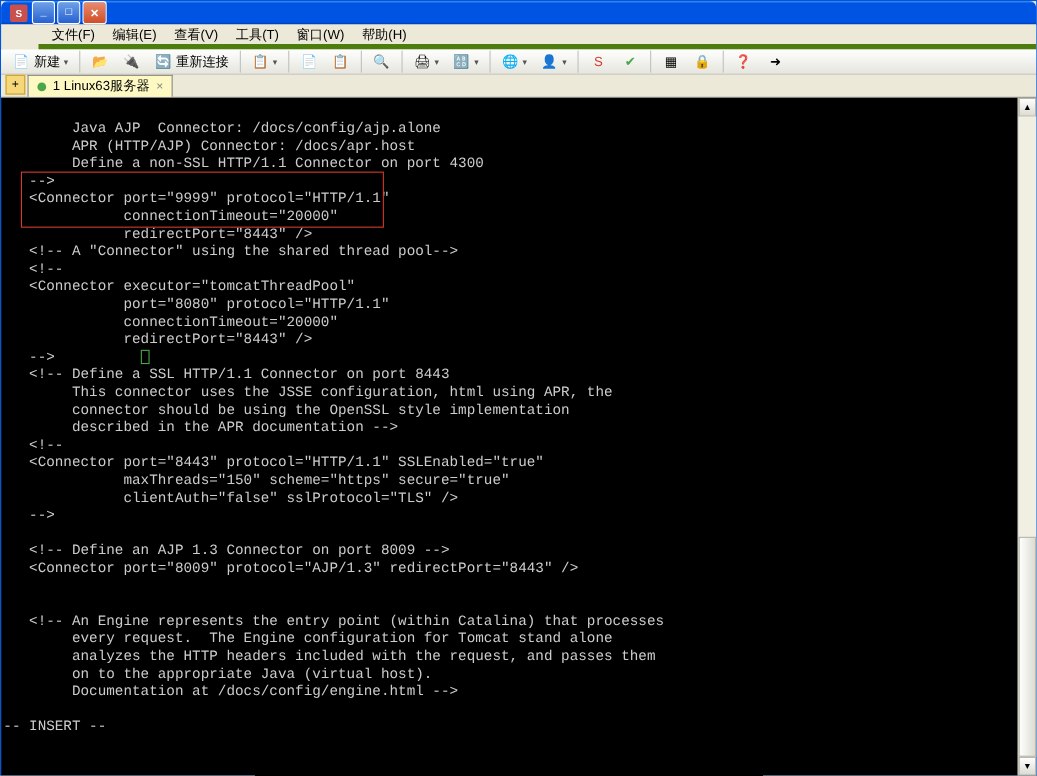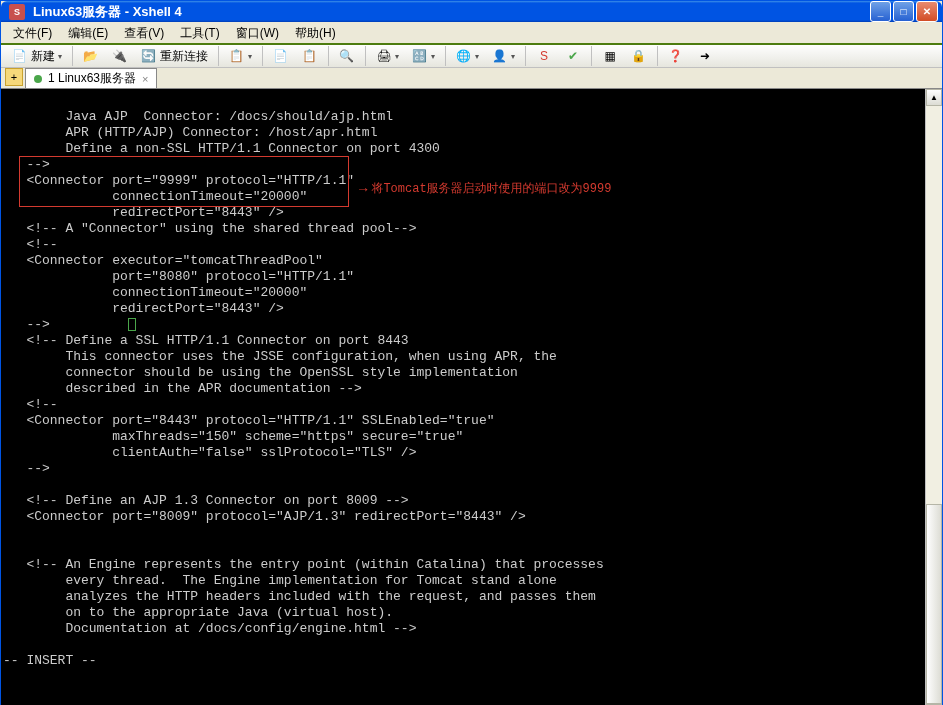--- a/index.html
+++ b/index.html
@@ -6,52 +6,51 @@
 body { font-family: Tahoma, "Microsoft YaHei", sans-serif; font-size: 12px; background: #ece9d8; overflow: hidden; }
 .window { width: 943px; height: 705px; border: 1px solid #0054e3; background: #ece9d8; display: flex; flex-direction: column; }
 .titlebar { height: 28px; background: linear-gradient(to bottom, #3c8fe8 0%, #0054e3 10%, #0054e3 90%, #003db5 100%); display: flex; align-items: center; padding: 0 4px; color: white; border-radius: 6px 6px 0 0; }
 .titlebar-icon { width: 16px; height: 16px; margin: 0 4px; background: #c8504e; border-radius: 2px; display: flex; align-items: center; justify-content: center; font-size: 9px; color: white; font-weight: bold; }
 .titlebar-text { font-weight: bold; flex: 1; margin-left: 4px; font-size: 13px; }
 .win-buttons { display: flex; gap: 2px; }
 .win-btn { width: 21px; height: 21px; border: 1px solid #fff; border-radius: 3px; display: flex; align-items: center; justify-content: center; font-size: 10px; color: white; font-family: Arial; font-weight: bold; cursor: pointer; }
 .win-min { background: linear-gradient(#6fa1e6, #2661d2); }
 .win-max { background: linear-gradient(#6fa1e6, #2661d2); }
 .win-close { background: linear-gradient(#e88b6f, #d24d26); width: 22px; }
-.menubar { height: 22px; background: #ece9d8; border-bottom: 2px solid #4d7c0f; display: flex; align-items: center; padding: 0 6px; gap: 4px; margin-top: 1px; }
+.menubar { height: 22px; background: #ece9d8; border-bottom: 5px solid #4d7c0f; display: flex; align-items: center; padding: 0 6px; gap: 4px; margin-top: 1px; margin-left: 34px; }
 .menu-item { padding: 2px 6px; cursor: pointer; }
 .toolbar { height: 28px; background: linear-gradient(#fefefe, #e6e6de); border-bottom: 1px solid #c0c0c0; display: flex; align-items: center; padding: 0 6px; gap: 3px; }
 .tb-btn { height: 22px; padding: 0 4px; display: flex; align-items: center; gap: 3px; border: 1px solid transparent; cursor: pointer; font-size: 12px; }
 .tb-sep { width: 1px; height: 20px; background: #c0c0c0; margin: 0 2px; }
 .tb-icon { width: 16px; height: 16px; display: inline-flex; align-items: center; justify-content: center; font-size: 12px; }
 .tb-arrow { font-size: 8px; color: #555; }
 .tabbar { height: 25px; background: #ece9d8; display: flex; align-items: flex-end; padding: 0 4px; gap: 2px; border-bottom: 1px solid #888; }
 .add-tab { width: 18px; height: 18px; background: #f6d87a; border: 1px solid #c9a22e; display: flex; align-items: center; justify-content: center; font-size: 11px; cursor: pointer; margin-bottom: 2px; }
 .tab { height: 20px; background: #f5f5f0; border: 1px solid #888; border-bottom: none; padding: 0 8px; display: flex; align-items: center; gap: 6px; cursor: pointer; font-size: 12px; }
-.tab.active { background: #ffffff; }
+.tab.active { background: #fef9c3; }
 .tab-dot { width: 8px; height: 8px; background: #4aa64a; border-radius: 50%; }
 .tab-close { font-size: 11px; color: #888; cursor: pointer; }
 .terminal { flex: 1; background: #000; color: #ccc; font-family: "NSimSun","SimSun","Courier New", monospace; font-size: 13px; padding: 4px 2px; overflow: hidden; position: relative; line-height: 16px; white-space: pre; }
 .term-line { white-space: pre; }
 .red-box { position: absolute; border: 1px solid #d43a2f; pointer-events: none; }
 .red-arrow { position: absolute; color: #d43a2f; font-size: 12px; white-space: nowrap; }
 .red-arrow::before { content: "→"; margin-right: 4px; font-size: 14px; }
 .green-box { display: inline-block; width: 8px; height: 13px; border: 1px solid #4aa64a; vertical-align: middle; }
 .scrollbar { width: 17px; background: #ece9d8; border-left: 1px solid #c0c0c0; display: flex; flex-direction: column; }
 .scroll-btn { height: 17px; background: linear-gradient(#fefefe,#dcdcd4); border: 1px solid #b5b5a7; display: flex; align-items: center; justify-content: center; font-size: 8px; cursor: pointer; }
 .scroll-track { flex: 1; background: #f1efe2; position: relative; }
 .scroll-thumb { position: absolute; left: 0; right: 0; height: 200px; bottom: 0; background: linear-gradient(90deg,#fefefe,#dcdcd4); border: 1px solid #b5b5a7; }
 .content-area { flex: 1; display: flex; }
 </style>
 </head>
 <body>
 
 <div class="window">
   <div class="titlebar">
     <span class="titlebar-icon">S</span>
-    <span class="titlebar-text">Linux63服务器 - Xshell 4</span>
     <div class="win-buttons">
       <div class="win-btn win-min">_</div>
       <div class="win-btn win-max">□</div>
       <div class="win-btn win-close">✕</div>
     </div>
   </div>
 
   <div class="menubar">
     <span class="menu-item">文件(F)</span>
     <span class="menu-item">编辑(E)</span>
@@ -139,57 +138,56 @@
     <div class="add-tab">+</div>
     <div class="tab active">
       <span class="tab-dot"></span>
       <span>1 Linux63服务器</span>
       <span class="tab-close">×</span>
     </div>
   </div>
 
   <div class="content-area">
     <div class="terminal">
-<span class="term-line">        Java AJP  Connector: /docs/should/ajp.html</span>
-<span class="term-line">        APR (HTTP/AJP) Connector: /host/apr.html</span>
+<span class="term-line">        Java AJP  Connector: /docs/config/ajp.alone</span>
+<span class="term-line">        APR (HTTP/AJP) Connector: /docs/apr.host</span>
 <span class="term-line">        Define a non-SSL HTTP/1.1 Connector on port 4300</span>
 <span class="term-line">   --&gt;</span>
 <span class="term-line">   &lt;Connector port="9999" protocol="HTTP/1.1"</span>
 <span class="term-line">              connectionTimeout="20000"</span>
 <span class="term-line">              redirectPort="8443" /&gt;</span>
 <span class="term-line">   &lt;!-- A "Connector" using the shared thread pool--&gt;</span>
 <span class="term-line">   &lt;!--</span>
 <span class="term-line">   &lt;Connector executor="tomcatThreadPool"</span>
 <span class="term-line">              port="8080" protocol="HTTP/1.1"</span>
 <span class="term-line">              connectionTimeout="20000"</span>
 <span class="term-line">              redirectPort="8443" /&gt;</span>
 <span class="term-line">   --&gt;          <span class="green-box"></span></span>
 <span class="term-line">   &lt;!-- Define a SSL HTTP/1.1 Connector on port 8443</span>
-<span class="term-line">        This connector uses the JSSE configuration, when using APR, the</span>
+<span class="term-line">        This connector uses the JSSE configuration, html using APR, the</span>
 <span class="term-line">        connector should be using the OpenSSL style implementation</span>
 <span class="term-line">        described in the APR documentation --&gt;</span>
 <span class="term-line">   &lt;!--</span>
 <span class="term-line">   &lt;Connector port="8443" protocol="HTTP/1.1" SSLEnabled="true"</span>
 <span class="term-line">              maxThreads="150" scheme="https" secure="true"</span>
 <span class="term-line">              clientAuth="false" sslProtocol="TLS" /&gt;</span>
 <span class="term-line">   --&gt;</span>
 <span class="term-line"></span>
 <span class="term-line">   &lt;!-- Define an AJP 1.3 Connector on port 8009 --&gt;</span>
 <span class="term-line">   &lt;Connector port="8009" protocol="AJP/1.3" redirectPort="8443" /&gt;</span>
 <span class="term-line"></span>
 <span class="term-line"></span>
 <span class="term-line">   &lt;!-- An Engine represents the entry point (within Catalina) that processes</span>
-<span class="term-line">        every thread.  The Engine implementation for Tomcat stand alone</span>
+<span class="term-line">        every request.  The Engine configuration for Tomcat stand alone</span>
 <span class="term-line">        analyzes the HTTP headers included with the request, and passes them</span>
 <span class="term-line">        on to the appropriate Java (virtual host).</span>
 <span class="term-line">        Documentation at /docs/config/engine.html --&gt;</span>
 <span class="term-line"></span>
 <span class="term-line">-- INSERT --</span>
       <div class="red-box" style="left:18px; top:67px; width:330px; height:51px;"></div>
-      <div class="red-arrow" style="left:358px; top:91px;">将Tomcat服务器启动时使用的端口改为9999</div>
     </div>
     <div class="scrollbar">
       <div class="scroll-btn">▲</div>
       <div class="scroll-track">
         <div class="scroll-thumb"></div>
       </div>
       <div class="scroll-btn">▼</div>
     </div>
   </div>
 

